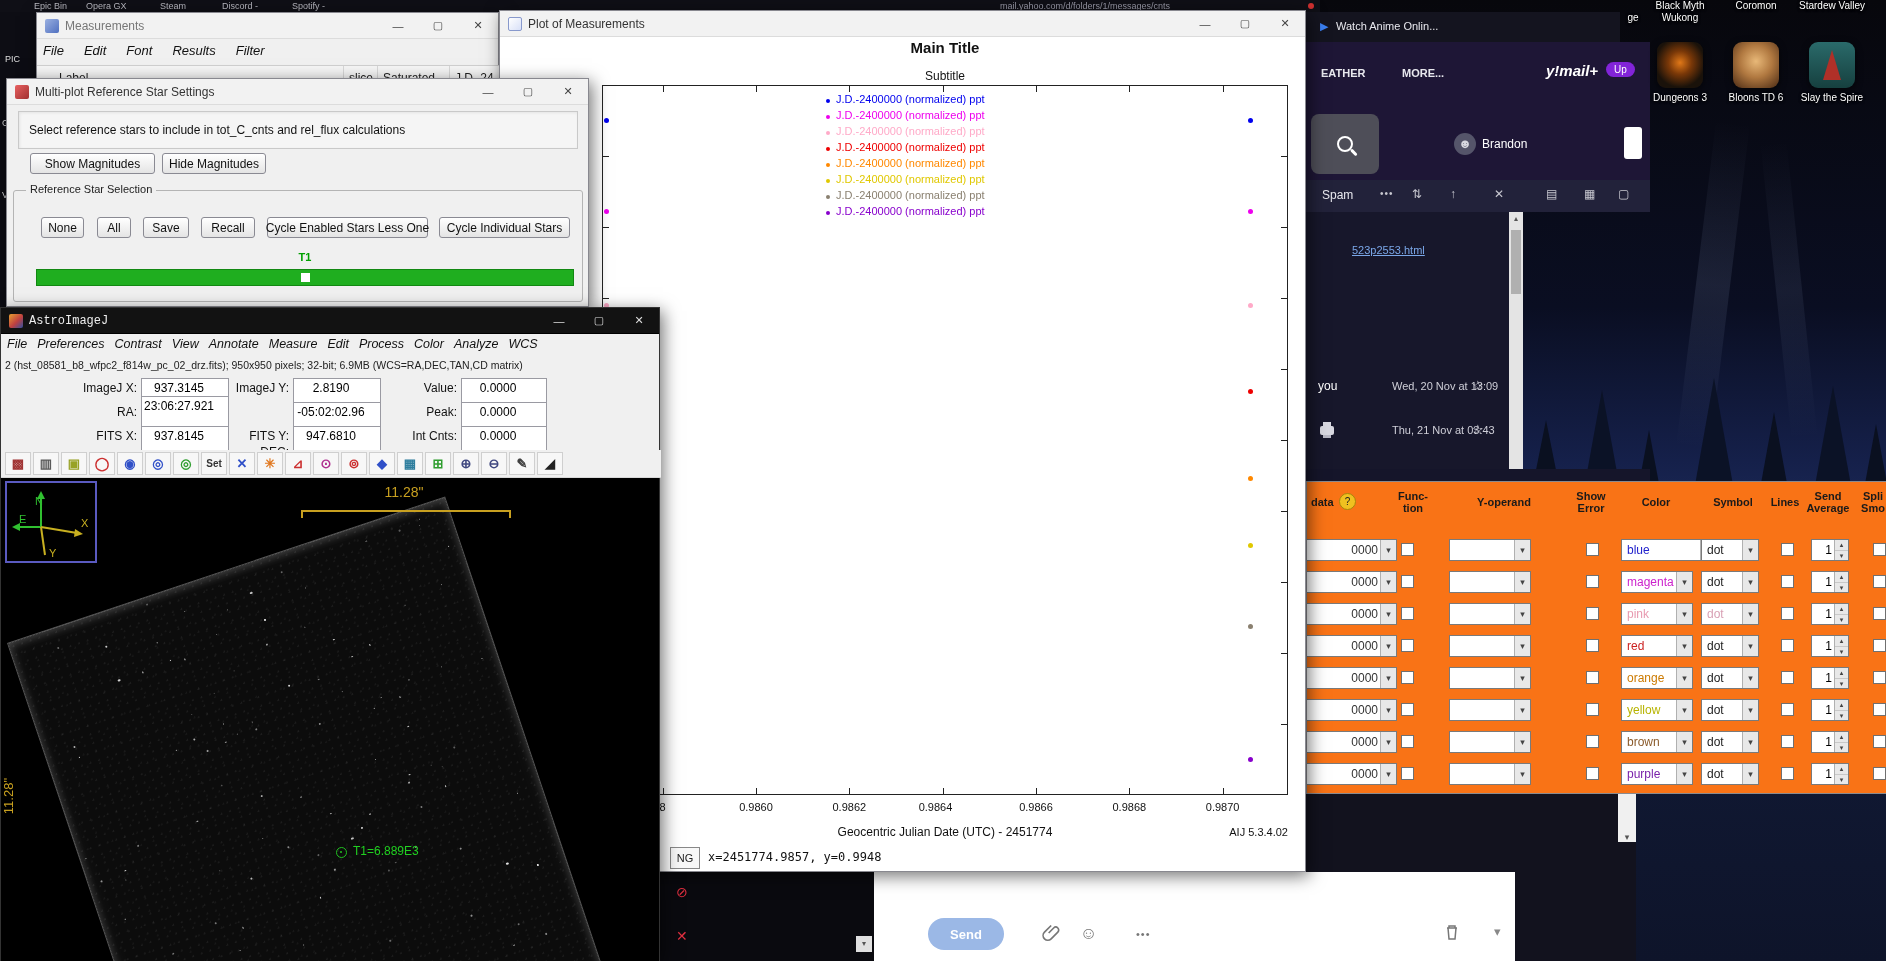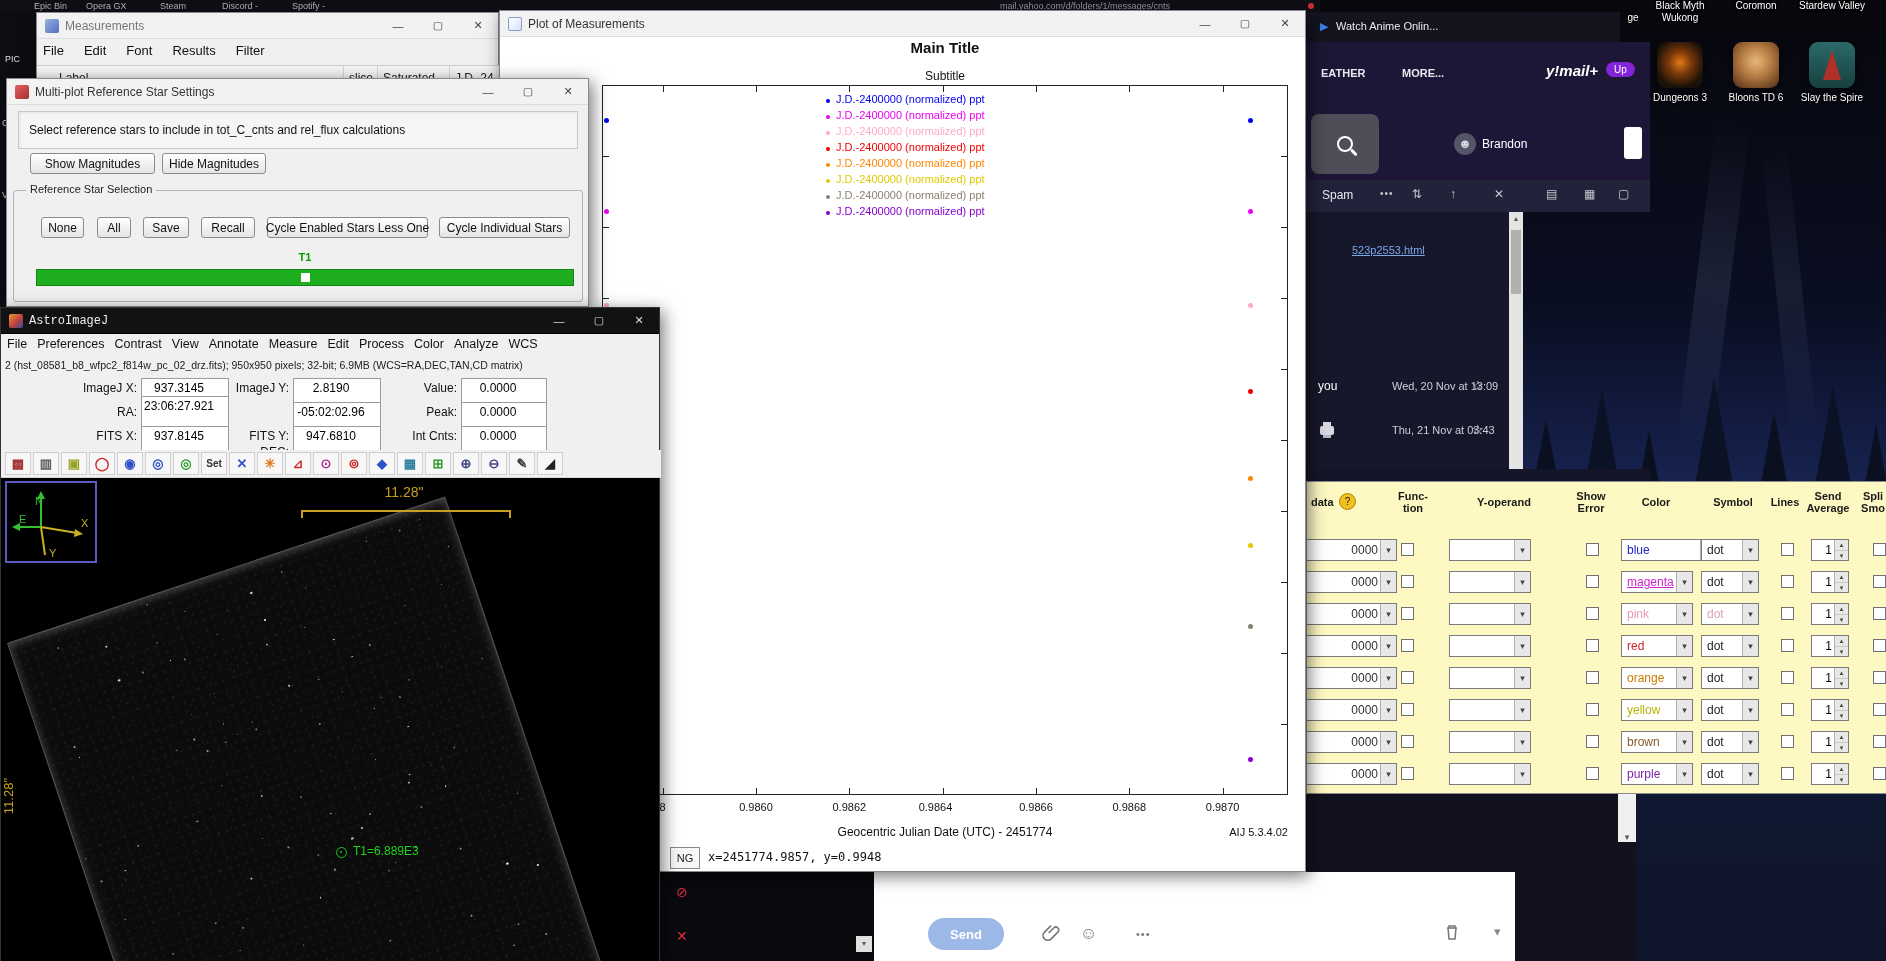--- a/index.html
+++ b/index.html
@@ -8,21 +8,21 @@
   .win{position:absolute;background:#f0f0f0;border:1px solid #88888f;box-shadow:3px 4px 16px rgba(0,0,0,.55);box-sizing:border-box;}
   .tbar{position:absolute;left:0;right:0;top:0;height:26px;background:#f2f2f2;border-bottom:1px solid #dcdcdc;display:flex;align-items:center;padding-left:8px;gap:6px;box-sizing:border-box;}
   .tbar .tt{flex:1;font-size:12px;color:#333;white-space:nowrap;overflow:hidden;}
   .tbar.dark{background:#121212;border-bottom:1px solid #000;}
   .tbar.dark .tt{color:#eee;font-family:Liberation Mono, monospace;}
   .wbs{display:flex;height:100%;}
   .wb{width:40px;height:100%;display:flex;align-items:center;justify-content:center;font-size:11px;color:#444;}
   .tbar.dark .wb{color:#ddd;}
   .wicon{width:14px;height:14px;border-radius:2px;flex:0 0 auto;}
   .menu{display:flex;gap:16px;font-size:12.5px;color:#111;align-items:center;}
-  .menu span{white-space:nowrap;}
+  .menu span{white-space:nowrap;font-style:italic;}
   .btn{position:absolute;height:21px;border:1px solid #8a8a93;border-radius:3px;background:linear-gradient(#ffffff,#e4e4e4);font-size:12px;display:flex;align-items:center;justify-content:center;color:#111;box-sizing:border-box;white-space:nowrap;}
   .groupbox{position:absolute;border:1px solid #b4b4b4;border-radius:3px;box-sizing:border-box;}
   .grouplabel{position:absolute;top:-8px;left:12px;background:#f0f0f0;padding:0 4px;font-size:11px;color:#222;}
   .inset{position:absolute;border:1px solid #c9c9c9;background:#f5f5f5;box-shadow:inset 1px 1px 3px rgba(0,0,0,.07);box-sizing:border-box;}
   .flb{position:absolute;height:19px;font-size:12px;text-align:right;padding-top:3px;color:#111;box-sizing:border-box;}
   .fin{position:absolute;height:35px;background:#fff;border:1px solid #9a9aa2;font-size:12px;text-align:center;padding:2px 12px 0 0;box-sizing:border-box;}
   .ticon{width:26px;height:23px;border:1px solid #cfcfcf;background:#f7f7f7;display:flex;align-items:center;justify-content:center;font-size:13px;box-sizing:border-box;font-weight:bold;}
   .dd{position:absolute;height:22px;background:#fff;border:1px solid #7a7a7a;display:flex;align-items:stretch;overflow:hidden;box-sizing:border-box;}
   .ddt{flex:1;padding:3px 2px 0 5px;font-size:12px;white-space:nowrap;}
   .ddr{text-align:right;padding-right:2px;}
@@ -167,21 +167,21 @@
     <span style="position:absolute;left:206px;top:52px;font-size:17px;color:#777;">☺</span>
     <span style="position:absolute;left:262px;top:56px;font-size:11px;color:#777;letter-spacing:1px;">•••</span>
     <span style="position:absolute;left:570px;top:50px;">
       <svg width="16" height="20" viewBox="0 0 16 18">
           <path d="M3 5h10M5 5V3h6v2M4 5l1 11h6l1-11" stroke="#777" fill="none" stroke-width="1.5"></path>
         </svg>
     </span>
     <span style="position:absolute;left:620px;top:52px;font-size:13px;color:#888;">▾</span>
   </div>
 
-  <div class="abs" style="left:1306px;top:481px;width:580px;height:313px;background:#fef9c3;border:1px solid #8a8a8f;border-right:none;box-sizing:border-box;overflow:hidden;z-index:4;">
+  <div class="abs" style="left:1306px;top:481px;width:580px;height:313px;background:#f97316;border:1px solid #8a8a8f;border-right:none;box-sizing:border-box;overflow:hidden;z-index:4;">
     <div class="hdr2" style="left:4px;top:14px;width:40px;text-align:left;">
       <span>data</span>
     </div>
     <div style="position:absolute;left:32px;top:11px;width:15px;height:15px;border-radius:50%;background:#f0c020;border:1px solid #a8860a;color:#222;font-size:10px;text-align:center;line-height:15px;">?</div>
     <div class="hdr2" style="left:66px;top:8px;width:80px;"><span>Func-</span><br><span>tion</span></div>
     <div class="hdr2" style="left:157px;top:14px;width:80px;"><span>Y-operand</span></div>
     <div class="hdr2" style="left:244px;top:8px;width:80px;"><span>Show</span><br><span>Error</span></div>
     <div class="hdr2" style="left:309px;top:14px;width:80px;"><span>Color</span></div>
     <div class="hdr2" style="left:386px;top:14px;width:80px;"><span>Symbol</span></div>
     <div class="hdr2" style="left:438px;top:14px;width:80px;"><span>Lines</span></div>
@@ -219,21 +219,21 @@
           <span class="ddt ddr" style="color: rgb(51, 51, 51);">0000</span>
           <span class="dda">▾</span>
         </div>
         <span class="cb" style="left: 94px; top: 93px;"></span>
         <div class="dd" style="left: 142px; top: 89px; width: 82px;">
           <span class="ddt" style="color: rgb(51, 51, 51);"></span>
           <span class="dda">▾</span>
         </div>
         <span class="cb" style="left: 279px; top: 93px;"></span>
         <div class="dd" style="left: 314px; top: 89px; width: 72px;">
-          <span class="ddt" style="color: rgb(204, 34, 204); text-decoration: underline;">magenta</span>
+          <span class="ddt" style="color: rgb(204, 34, 204);">magenta</span>
           <span class="dda">▾</span>
         </div>
         <div class="dd" style="left: 394px; top: 89px; width: 58px;">
           <span class="ddt" style="color: rgb(34, 34, 34);">dot</span>
           <span class="dda">▾</span>
         </div>
         <span class="cb" style="left: 474px; top: 93px;"></span>
         <div class="spin" style="left: 504px; top: 89px;">
           <span class="spv">1</span>
           <span class="spa">

